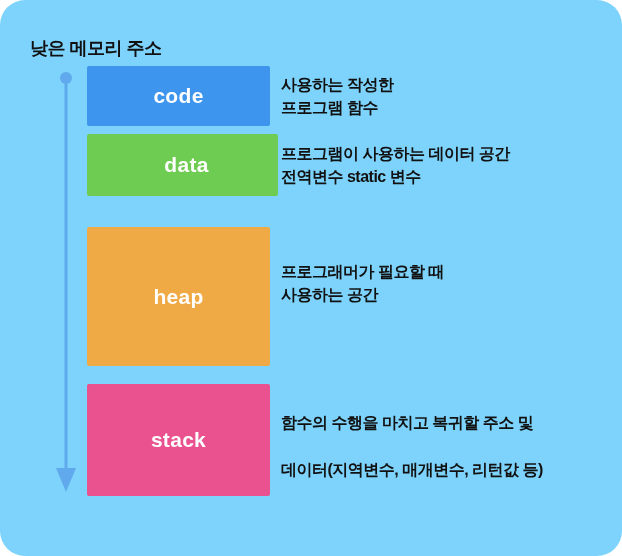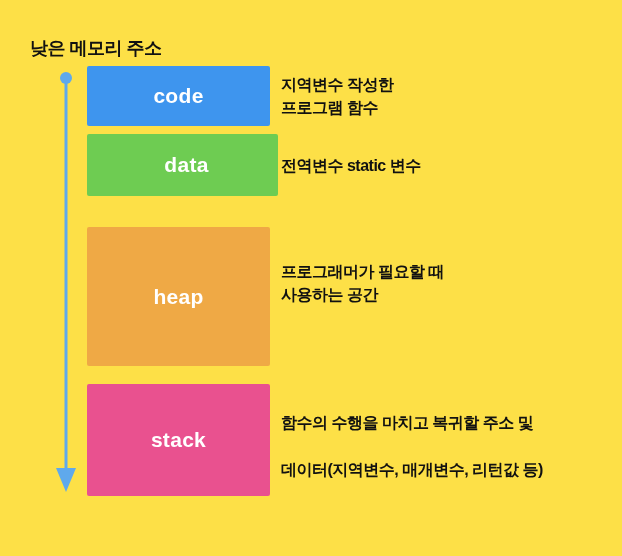--- a/index.html
+++ b/index.html
@@ -1,22 +1,23 @@
 <!DOCTYPE html>
 <html><head>
 <meta charset="utf-8">
 <style>
   html, body { margin: 0; padding: 0; background: #ffffff; }
   .canvas {
     position: relative;
     width: 622px;
     height: 556px;
-    background: #fde047;
+    background: #7dd3fc;
     font-family: "Liberation Sans", sans-serif;
     overflow: hidden;
+    border-radius: 25px;
   }
   .mem-label {
     position: absolute;
     left: 30px;
     font-size: 18px;
     font-weight: 700;
     color: #111111;
     letter-spacing: -0.5px;
     white-space: nowrap;
   }
@@ -92,24 +93,25 @@
     <span class="blk-label">data</span>
   </div>
   <div class="block blk-heap" style="background: rgb(239, 169, 69);">
     <span class="blk-label">heap</span>
   </div>
   <div class="block blk-stack" style="background: rgb(233, 81, 143);">
     <span class="blk-label">stack</span>
   </div>
 
   <div class="desc desc-code">
-    <span>지역변수 작성한</span>
+    <span>사용하는 작성한</span>
     <span>프로그램 함수</span>
   </div>
   <div class="desc desc-data">
+    <span>프로그램이 사용하는 데이터 공간</span>
     <span>전역변수 static 변수</span>
   </div>
   <div class="desc desc-heap">
     <span>프로그래머가 필요할 때</span>
     <span>사용하는 공간</span>
   </div>
   <div class="desc desc-stack">
     <span>함수의 수행을 마치고 복귀할 주소 및</span>
     <span>데이터(지역변수, 매개변수, 리턴값 등)</span>
   </div>

